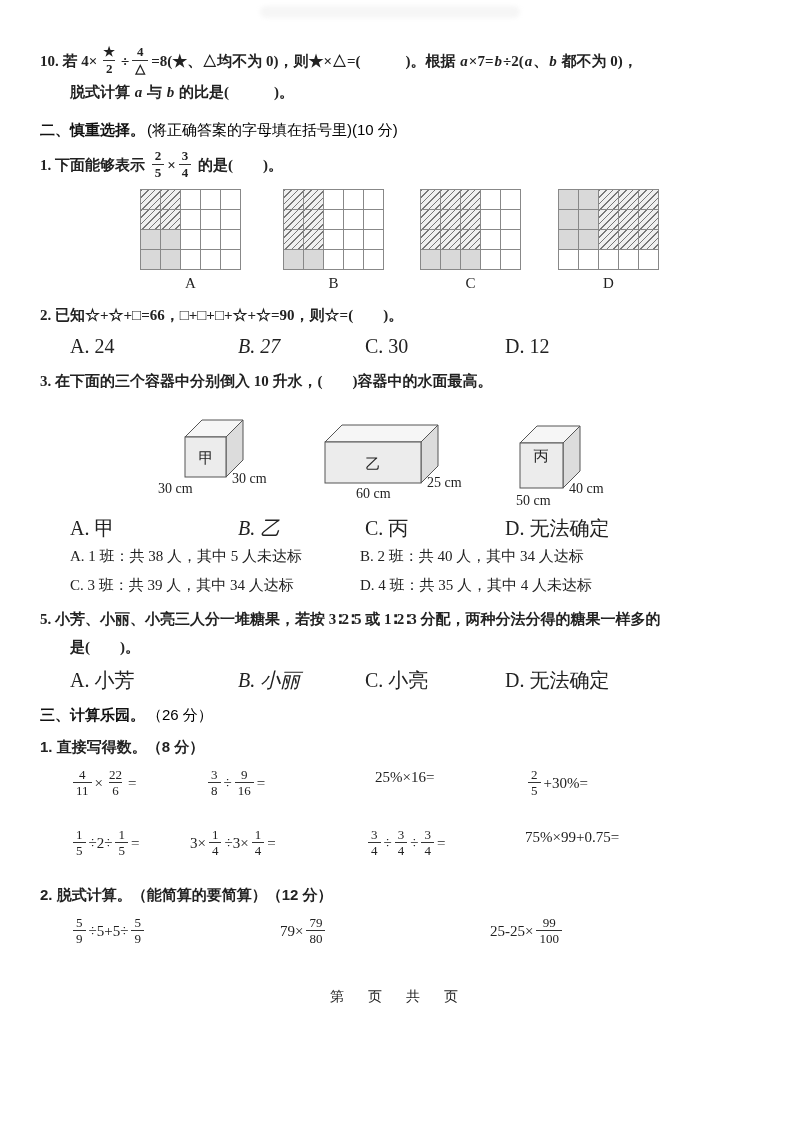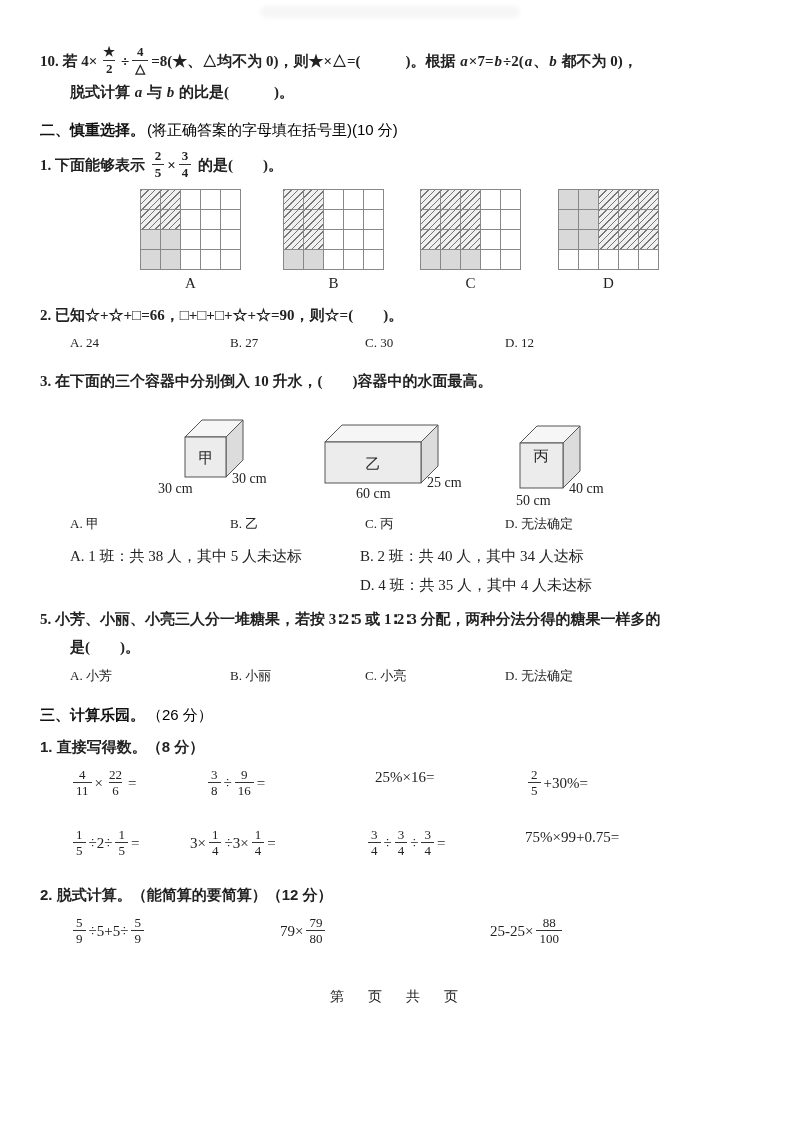--- a/index.html
+++ b/index.html
@@ -39,23 +39,23 @@
   .grids-row{position:relative;height:108px;margin-top:4px;}
   .grid-block{position:absolute;top:4px;}
   .grid{display:grid;border-top:1px solid #888;border-left:1px solid #888;width:max-content;}
   .grid .cell{width:20px;height:20px;box-sizing:border-box;
               border-right:1px solid #888;border-bottom:1px solid #888;background:#fff;}
   .grid .cell.hatch{background:repeating-linear-gradient(135deg,#777 0px,#777 1.2px,#f0f0f0 1.2px,#f0f0f0 4.6px);}
   .grid .cell.gray{background:#d9d9d9;}
   .grid-label{text-align:center;font-size:15px;margin-top:5px;color:#222;}
 
   
-  .opts{position:relative;height:24px;font-size:13px;}
+  .opts{position:relative;height:24px;font-size:20px;}
   .opts .opt{position:absolute;top:0;white-space:pre;}
-  .opts .p1{left:30px;} .opts .p2{left:190px;} .opts .p3{left:325px;} .opts .p4{left:465px;}
+  .opts .p1{left:30px;} .opts .p2{left:198px;font-style:italic;} .opts .p3{left:325px;} .opts .p4{left:465px;}
   .opts4{position:relative;height:54px;font-size:15px;}
   .opts4 .opt{position:absolute;white-space:pre;}
   .opts4 .r1{top:0;} .opts4 .r2{top:29px;}
   .opts4 .c1{left:30px;} .opts4 .c2{left:320px;}
 
   
   .fig-wrap{margin:2px 0 0 108px;height:120px;}
   .boxtop{fill:#f6f6f6;stroke:#555;stroke-width:1;}
   .boxside{fill:#dcdcdc;stroke:#555;stroke-width:1;}
   .boxfront{fill:#ececec;stroke:#555;stroke-width:1;}
@@ -281,20 +281,21 @@
     <div class="opts">
       <span class="opt p1">A. 甲</span>
       <span class="opt p2">B. 乙</span>
       <span class="opt p3">C. 丙</span>
       <span class="opt p4">D. 无法确定</span>
     </div>
 
     <div class="opts4" style="margin-top:8px;">
       <span class="opt r1 c1">A. 1 班：共 38 人，其中 5 人未达标</span>
       <span class="opt r1 c2">B. 2 班：共 40 人，其中 34 人达标</span>
+      <span class="opt r2 c1">C. 3 班：共 39 人，其中 34 人达标</span>
       <span class="opt r2 c2">D. 4 班：共 35 人，其中 4 人未达标</span>
     </div>
 
     <div class="math qbold" style="margin-top:6px;">
         <span class="tk">5. 小芳、小丽、小亮三人分一堆糖果，若按 3∶2∶5 或 1∶2∶3 分配，两种分法分得的糖果一样多的</span>
       </div>
     <div class="math qbold indent" style="margin-top:4px;">
         <span class="tk">是(　　)。</span>
       </div>
     <div class="opts" style="margin-top:8px;">
@@ -321,19 +322,19 @@
       <span class="expr y2"><span class="tk">3×</span><span class="frac"><span class="fn">1</span><span class="fd">4</span></span><span class="tk">÷3×</span><span class="frac"><span class="fn">1</span><span class="fd">4</span></span><span class="tk">=</span></span>
       <span class="expr y3"><span class="frac"><span class="fn">3</span><span class="fd">4</span></span><span class="tk">÷</span><span class="frac"><span class="fn">3</span><span class="fd">4</span></span><span class="tk">÷</span><span class="frac"><span class="fn">3</span><span class="fd">4</span></span><span class="tk">=</span></span>
       <span class="expr y4"><span class="tk">75%×99+0.75=</span></span>
     </div>
 
     <div class="calc-title" style="margin-top:4px;">2. 脱式计算。（能简算的要简算）（12 分）</div>
 
     <div class="expr-row tall">
       <span class="expr z1"><span class="frac"><span class="fn">5</span><span class="fd">9</span></span><span class="tk">÷5+5÷</span><span class="frac"><span class="fn">5</span><span class="fd">9</span></span></span>
       <span class="expr z2"><span class="tk">79×</span><span class="frac"><span class="fn">79</span><span class="fd">80</span></span></span>
-      <span class="expr z3"><span class="tk">25-25×</span><span class="frac"><span class="fn">88</span><span class="fd">100</span></span></span>
+      <span class="expr z3"><span class="tk">25-25×</span><span class="frac"><span class="fn">99</span><span class="fd">100</span></span></span>
     </div>
 
   </div>
 
   <div class="footer">第　页　共　页</div>
 </div>
 
 </body></html>

